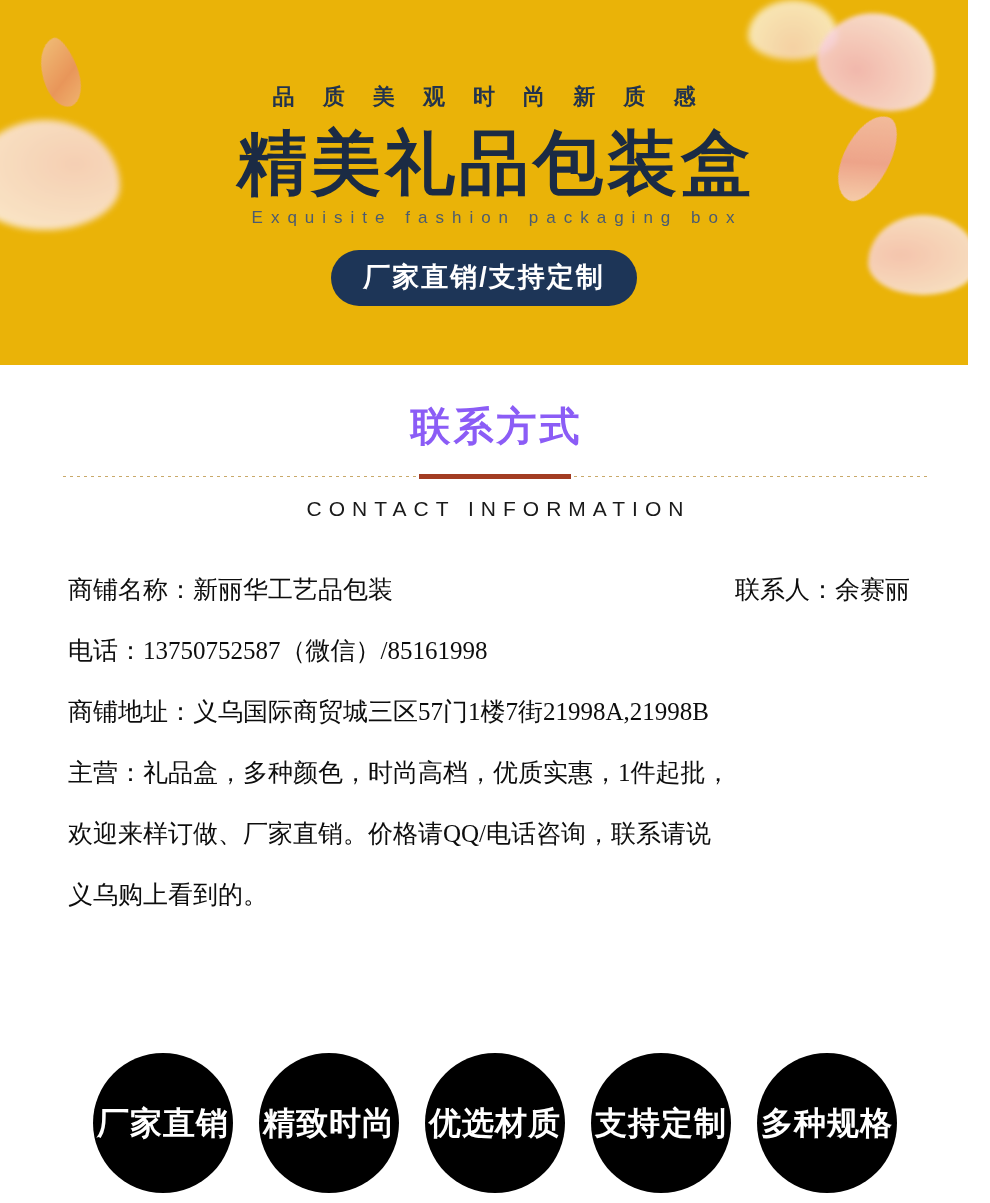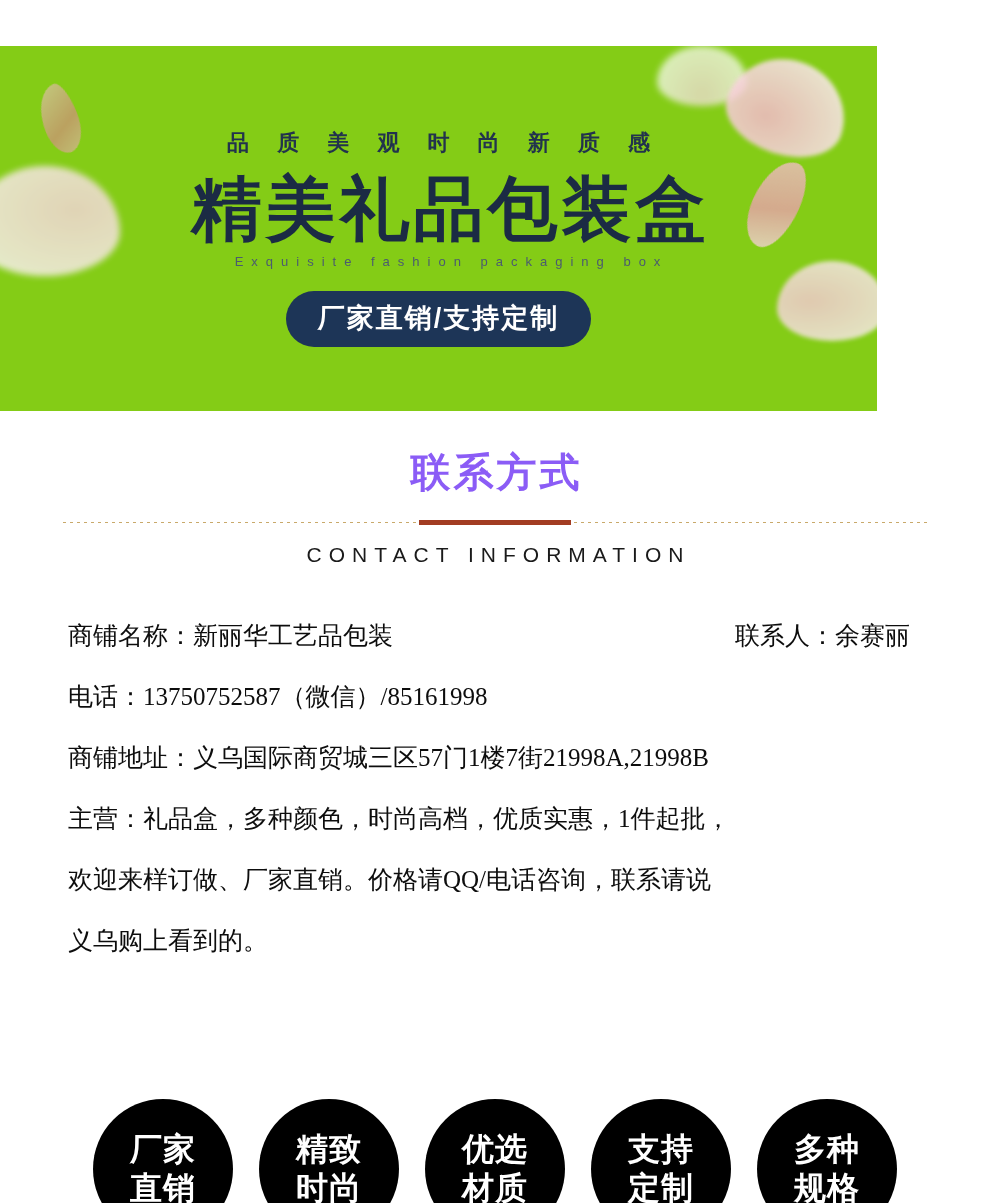--- a/index.html
+++ b/index.html
@@ -17,25 +17,24 @@
   .page {
     position: relative;
     width: 990px;
     height: 1203px;
     background: #ffffff;
   }
 
   
   .banner {
     position: relative;
-    width: 877px;
+    width: 968px;
     height: 365px;
-    background: #84cc16;
+    background: #eab308;
     overflow: hidden;
-    margin-top: 46px;
   }
   .petal {
     position: absolute;
     border-radius: 50% 50% 50% 50% / 60% 60% 40% 40%;
     opacity: 0.55;
     filter: blur(0.4px);
   }
   .petal-a {
     left: 42px; top: 38px;
     width: 36px; height: 70px;
@@ -102,21 +101,21 @@
     line-height: 76px;
     font-weight: 700;
     color: #1b2b44;
     letter-spacing: 4px;
     text-indent: 4px;
     padding-left: 20px;
   }
   .banner-en {
     margin-top: 6px;
     font-family: "Liberation Sans", "DejaVu Sans", sans-serif;
-    font-size: 13px;
+    font-size: 17px;
     letter-spacing: 8px;
     color: #4b5b70;
     text-indent: 8px;
     padding-left: 18px;
   }
   .banner-badge {
     display: inline-block;
     margin-top: 22px;
     background: #1d3557;
     color: #ffffff;
@@ -206,21 +205,21 @@
     justify-content: center;
     gap: 26px;
   }
   .circle {
     width: 140px;
     height: 140px;
     border-radius: 50%;
     background: #000000;
     color: #ffffff;
     display: flex;
-    flex-direction: column;
+    flex-direction: row;
     align-items: center;
     justify-content: center;
     font-family: "Liberation Sans", "DejaVu Sans", sans-serif;
     font-size: 32px;
     font-weight: 700;
     line-height: 39px;
     letter-spacing: 1px;
   }
   .circle span { display: block; }
 </style>

